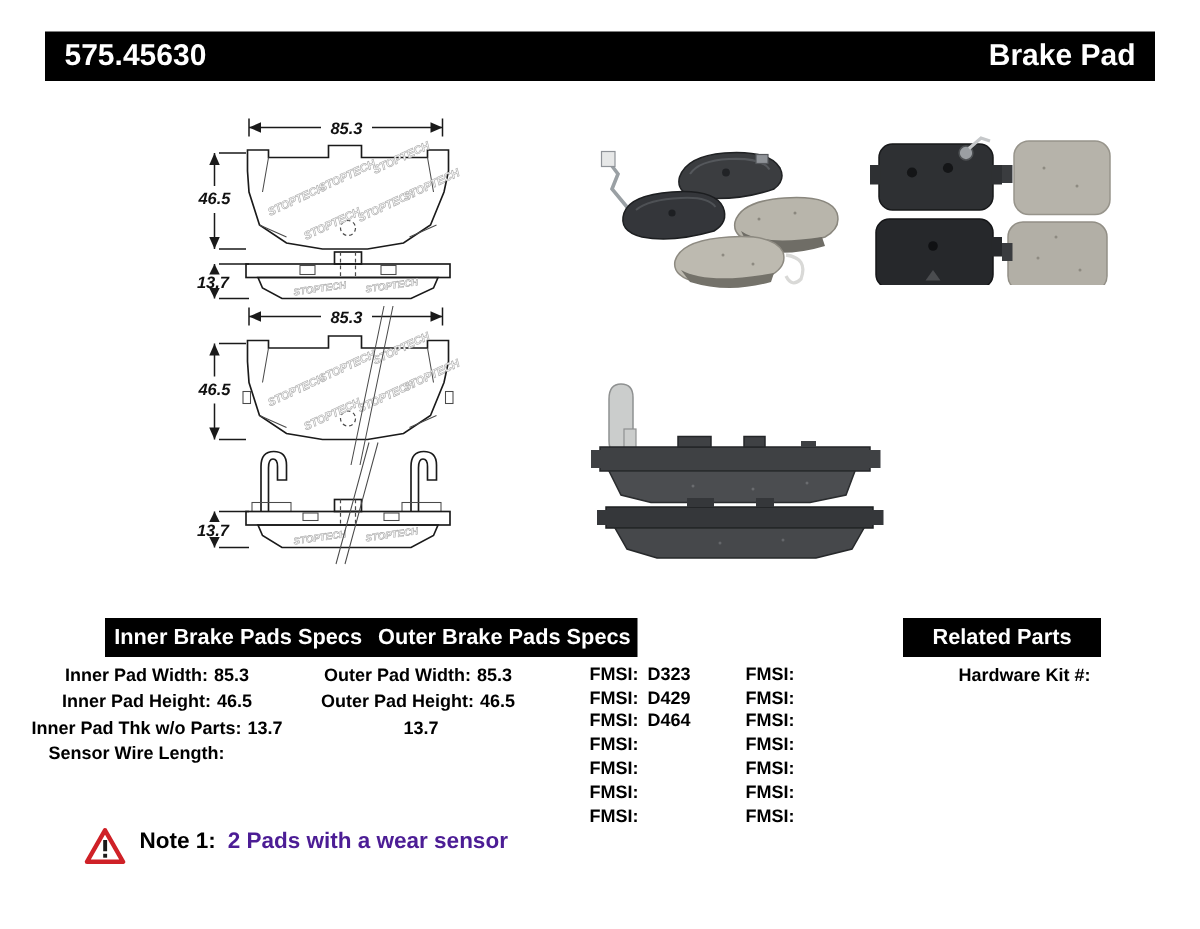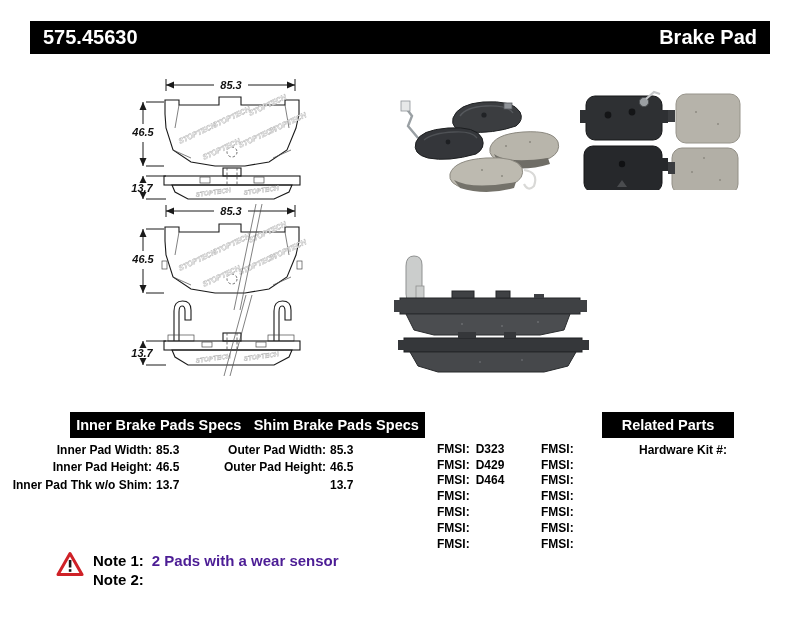--- a/index.html
+++ b/index.html
@@ -18,24 +18,24 @@
     padding:0 13px; color:#fff; font-size:20px;
   }
 
   
   .thead { top:412px; height:26px; background:#000; color:#fff;
     display:flex; align-items:center; font-size:14.5px; }
   .thead .cell { flex:1; text-align:center; }
 
   
   .spec-col { top:441px; width:153px; font-size:12px; }
-  .spec-row { display:flex; justify-content:flex-end; height:17.5px; align-items:center; white-space:nowrap; }
+  .spec-row { display:flex; justify-content:center; height:17.5px; align-items:center; white-space:nowrap; }
   .spec-row .val { min-width:27px; text-align:left; margin-left:4px; }
 
-  .fmsi-col { top:441px; font-size:12px;margin-left:44px; }
+  .fmsi-col { top:441px; font-size:12px; }
   .fmsi-row { display:flex; height:15.8px; align-items:center; white-space:nowrap; }
   .fmsi-row .val { margin-left:6px; min-width:34px; text-align:left; }
 
   .related-col { top:441px; font-size:12px;padding-left:36px; }
   .related-row { display:flex; height:17px; align-items:center; white-space:nowrap; }
   .related-row .val { margin-left:5px; }
 
   
   .notes { left:93px; top:551px; font-size:15px; }
   .note-row { display:flex; height:19px; align-items:center; white-space:nowrap; }
@@ -213,38 +213,42 @@
     <path d="M18,106 L184,106 L176,120 L152,126 L46,126 L26,120 Z" fill="#46484b" stroke="#26282a" stroke-width="1"></path>
     <circle cx="70" cy="78" r="1" fill="#6a6c6f"></circle>
       <circle cx="110" cy="80" r="1" fill="#6a6c6f"></circle>
     <circle cx="146" cy="76" r="1" fill="#6a6c6f"></circle>
       <circle cx="88" cy="116" r="1" fill="#64666a"></circle>
     <circle cx="130" cy="114" r="1" fill="#64666a"></circle>
   </svg>
 
   <div class="abs thead" style="left:30px; width:355px;margin-left:40px;">
     <div class="cell">Inner Brake Pads Specs</div>
-    <div class="cell">Shim Brake Pads Specs</div>
+    <div class="cell">Outer Brake Pads Specs</div>
   </div>
   <div class="abs thead" style="left:602px; width:132px;">
     <div class="cell">Related Parts</div>
   </div>
 
   <div class="abs spec-col" style="left:30px;">
     <div class="spec-row">
       <span>Inner Pad Width:</span>
         <span class="val">85.3</span>
     </div>
     <div class="spec-row">
       <span>Inner Pad Height:</span>
         <span class="val">46.5</span>
     </div>
     <div class="spec-row">
-      <span>Inner Pad Thk w/o Shim:</span>
+      <span>Inner Pad Thk w/o Parts:</span>
         <span class="val">13.7</span>
+    </div>
+    <div class="spec-row">
+      <span>Sensor Wire Length:</span>
+        <span class="val"></span>
     </div>
   </div>
 
   <div class="abs spec-col" style="left:204px;">
     <div class="spec-row">
       <span>Outer Pad Width:</span>
         <span class="val">85.3</span>
     </div>
     <div class="spec-row">
       <span>Outer Pad Height:</span>
@@ -328,19 +332,15 @@
     <polygon points="14,2.5 26,23.5 2,23.5" fill="#ffffff" stroke="#cf2127" stroke-width="3" stroke-linejoin="round"></polygon>
     <rect x="12.8" y="9" width="2.6" height="7.5" fill="#1a1a1a"></rect>
     <rect x="12.8" y="18.2" width="2.6" height="2.6" fill="#1a1a1a"></rect>
   </svg>
 
   <div class="abs notes">
     <div class="note-row">
       <span class="lbl">Note 1:</span>
       <span class="note-red">2 Pads with a wear sensor</span>
     </div>
-    <div class="note-row">
-      <span class="lbl">Note 2:</span>
-      <span class="note-red"></span>
-    </div>
   </div>
 
 </div>
 
 </body></html>

